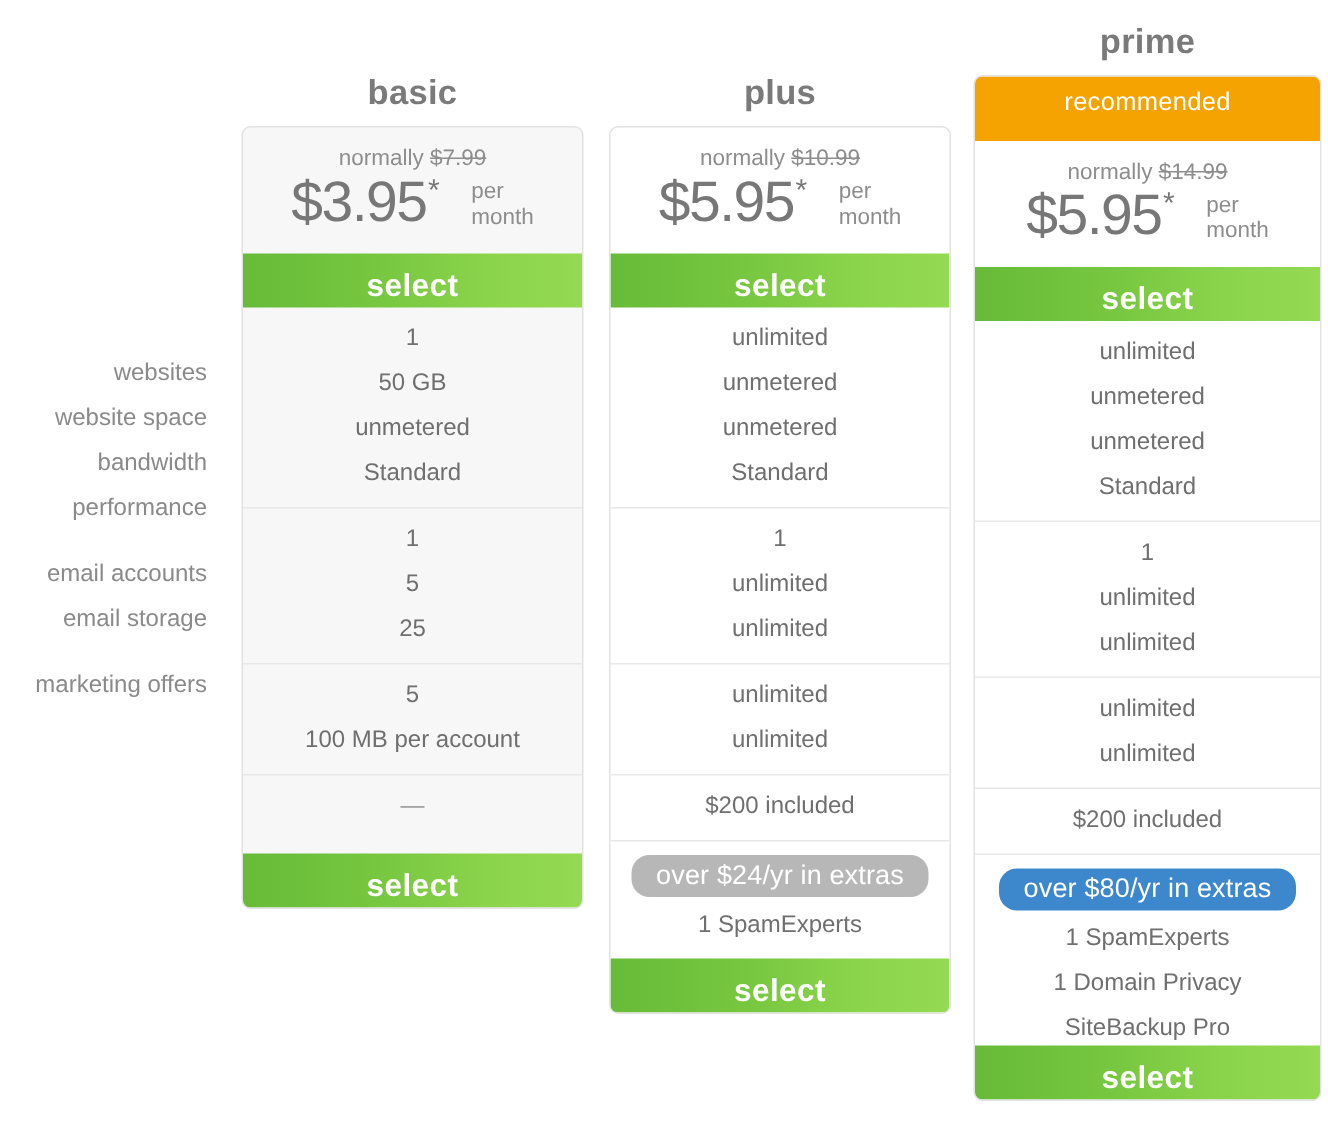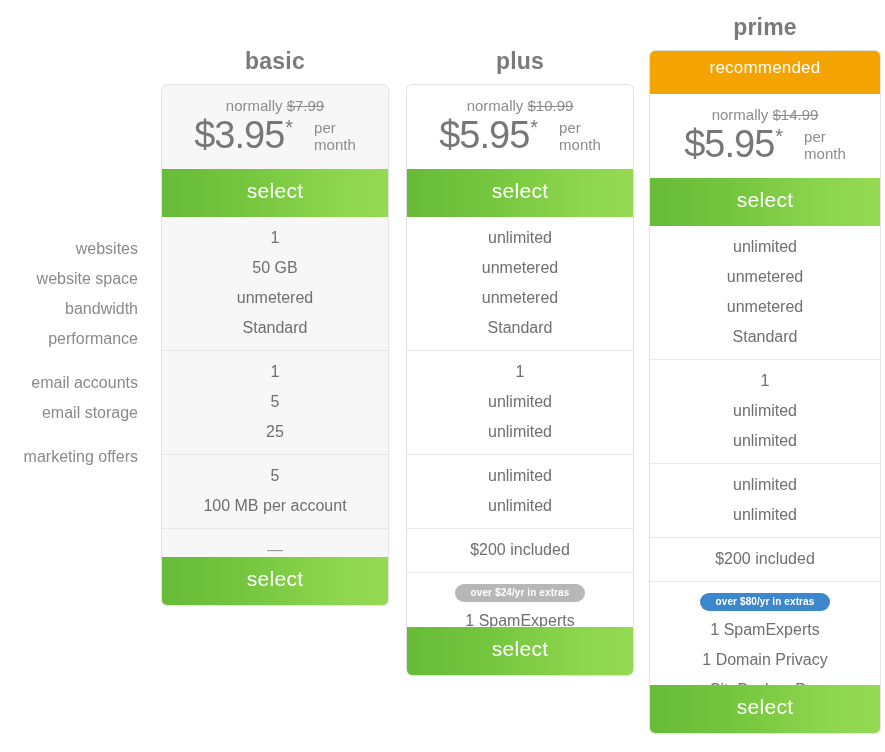--- a/index.html
+++ b/index.html
@@ -108,28 +108,29 @@
     font-size: 15px;
     color: #8d8d8d;
     text-align: left;
     margin-left: 21px;
     line-height: 17px;
     padding-top: 4px;
   }
 
   
   .select-btn {
-    height: 48px;
+    height: 36px;
     line-height: 44px;
     text-align: center;
     color: #ffffff;
     font-size: 21px;
     letter-spacing: .3px;
     background: linear-gradient(to right, #67bb38 0%, #76c63f 38%, #8ad44b 72%, #94da52 100%);
     cursor: pointer;
+    font-weight: bold;
   }
   .select-btn-bottom {
     position: absolute;
     left: 0; right: 0; bottom: 0;
   }
 
   
   .features {
     padding: 0;
   }
@@ -169,22 +170,22 @@
   
   .extras-wrap {
     padding: 9px 0 4px 0;
     text-align: center;
   }
   .extras-badge {
     display: inline-block;
     padding: 3px 16px 4px 16px;
     border-radius: 12px;
     color: #ffffff;
-    font-size: 10px;
-    font-weight: bold;
+    font-size: 18px;
+    font-weight: normal;
     letter-spacing: .1px;
     white-space: nowrap;
   }
   .extras-gray { background: #b7b7b7; }
   .extras-blue { background: #3d87cd; }
 
   .bonus-row {
     height: 30px;
     line-height: 30px;
     text-align: center;

